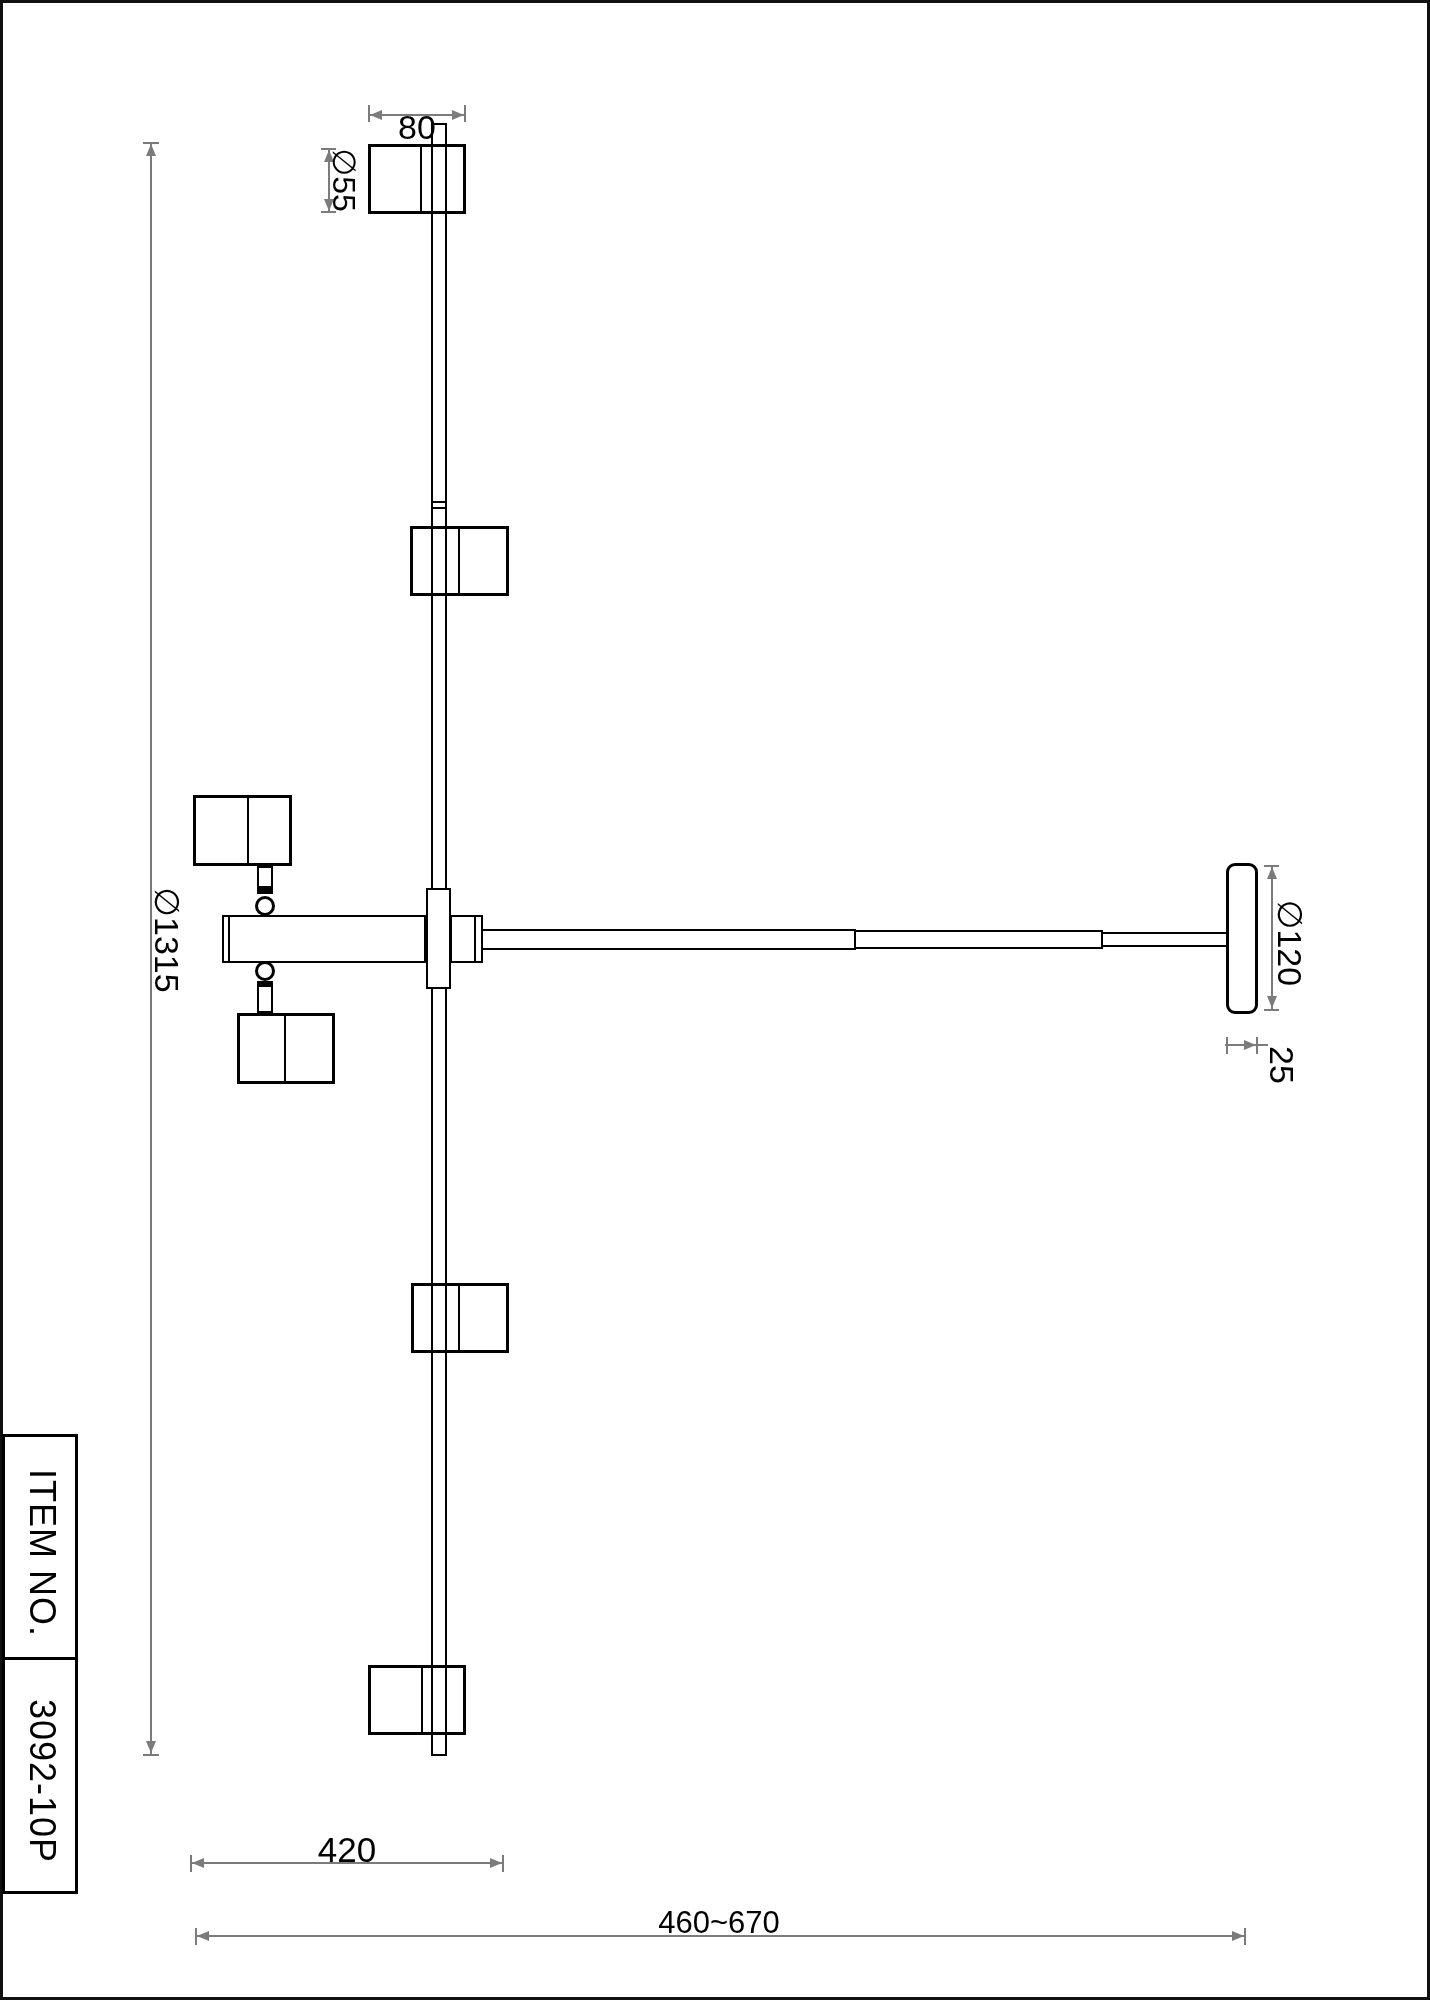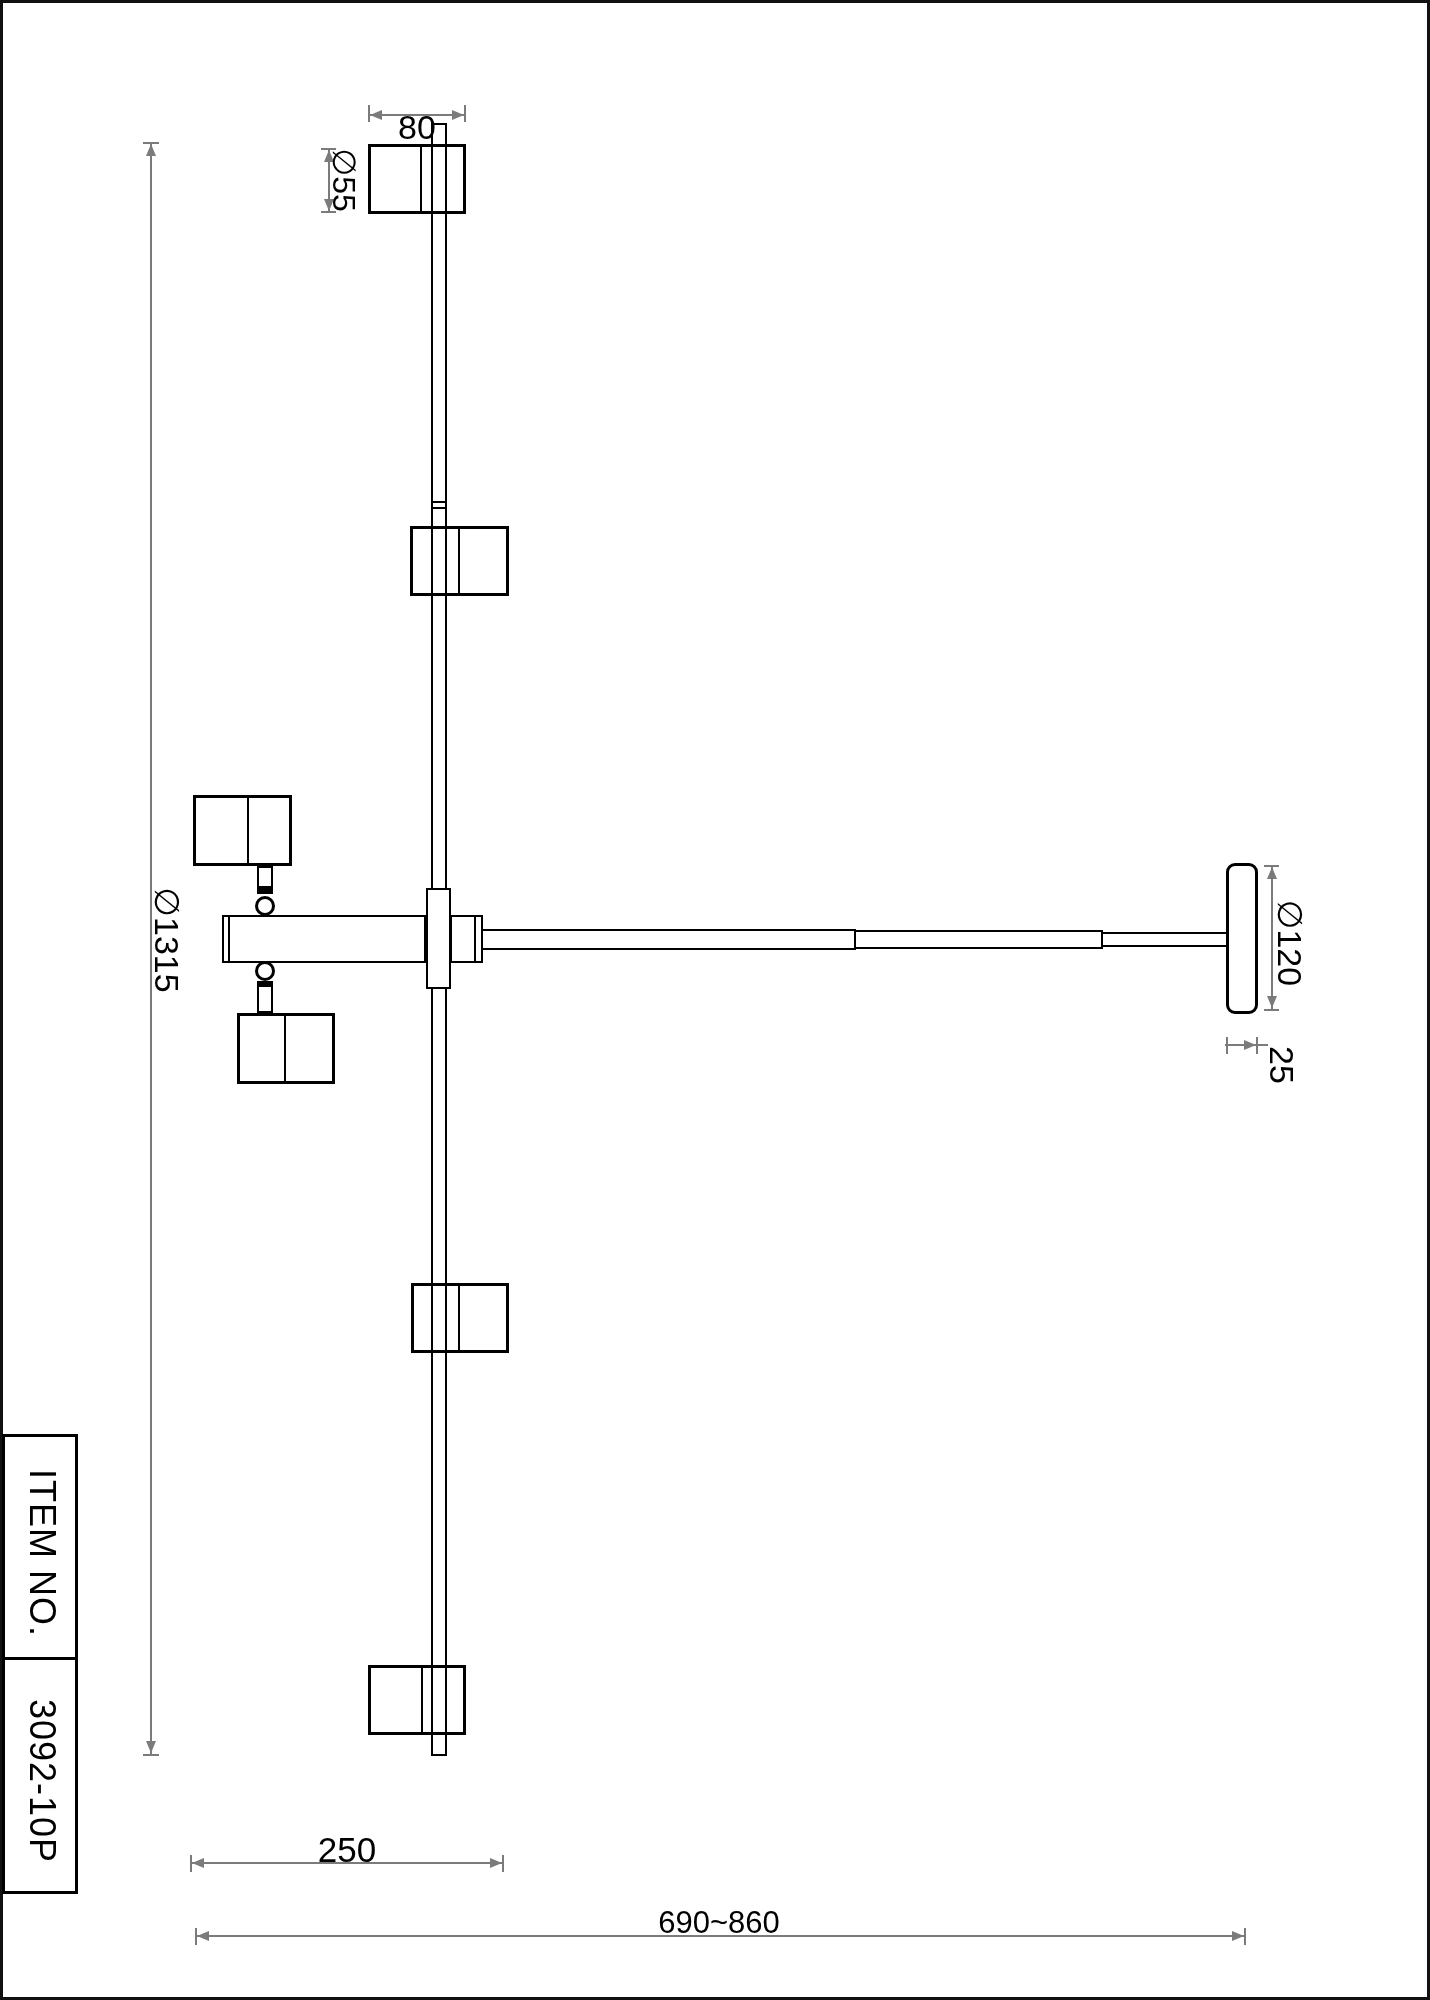--- a/index.html
+++ b/index.html
@@ -116,28 +116,28 @@
   <div class="abs dtick" style="left:1256px;top:1037px;width:2px;height:17px;"></div>
   <div class="abs dline" style="left:1225px;top:1044px;width:43px;height:2px;"></div>
   <div class="arrow arr-right" style="left:1244px;top:1040px;"></div>
   <div class="dimtext rot" style="left:1282px;top:1065px;">25</div>
 
   <div class="abs dtick" style="left:190px;top:1855px;width:2px;height:17px;"></div>
   <div class="abs dtick" style="left:502px;top:1855px;width:2px;height:17px;"></div>
   <div class="abs dline" style="left:191px;top:1862px;width:312px;height:2px;"></div>
   <div class="arrow arr-left" style="left:192px;top:1858px;"></div>
   <div class="arrow arr-right" style="left:490px;top:1858px;"></div>
-  <div class="dimtext ctr" style="left:347px;top:1849px;font-size:35px;">250</div>
+  <div class="dimtext ctr" style="left:347px;top:1849px;font-size:35px;">420</div>
 
   <div class="abs dtick" style="left:195px;top:1928px;width:2px;height:17px;"></div>
   <div class="abs dtick" style="left:1244px;top:1928px;width:2px;height:17px;"></div>
   <div class="abs dline" style="left:196px;top:1935px;width:1048px;height:2px;"></div>
   <div class="arrow arr-left" style="left:197px;top:1931px;"></div>
   <div class="arrow arr-right" style="left:1232px;top:1931px;"></div>
-  <div class="dimtext ctr" style="left:719px;top:1922px;font-size:31px;">690~860</div>
+  <div class="dimtext ctr" style="left:719px;top:1922px;font-size:31px;">460~670</div>
 
   <div class="abs stroke3 fillwhite" style="left:2px;top:1434px;width:76px;height:460px;">
     <div class="abs" style="left:0;top:220px;width:70px;height:3px;background:#000;"></div>
   </div>
   <div class="titletext rot" style="left:42px;top:1553px;">ITEM NO.</div>
   <div class="titletext rot" style="left:42px;top:1781px;">3092-10P</div>
 
 </div>
 
 </body></html>

